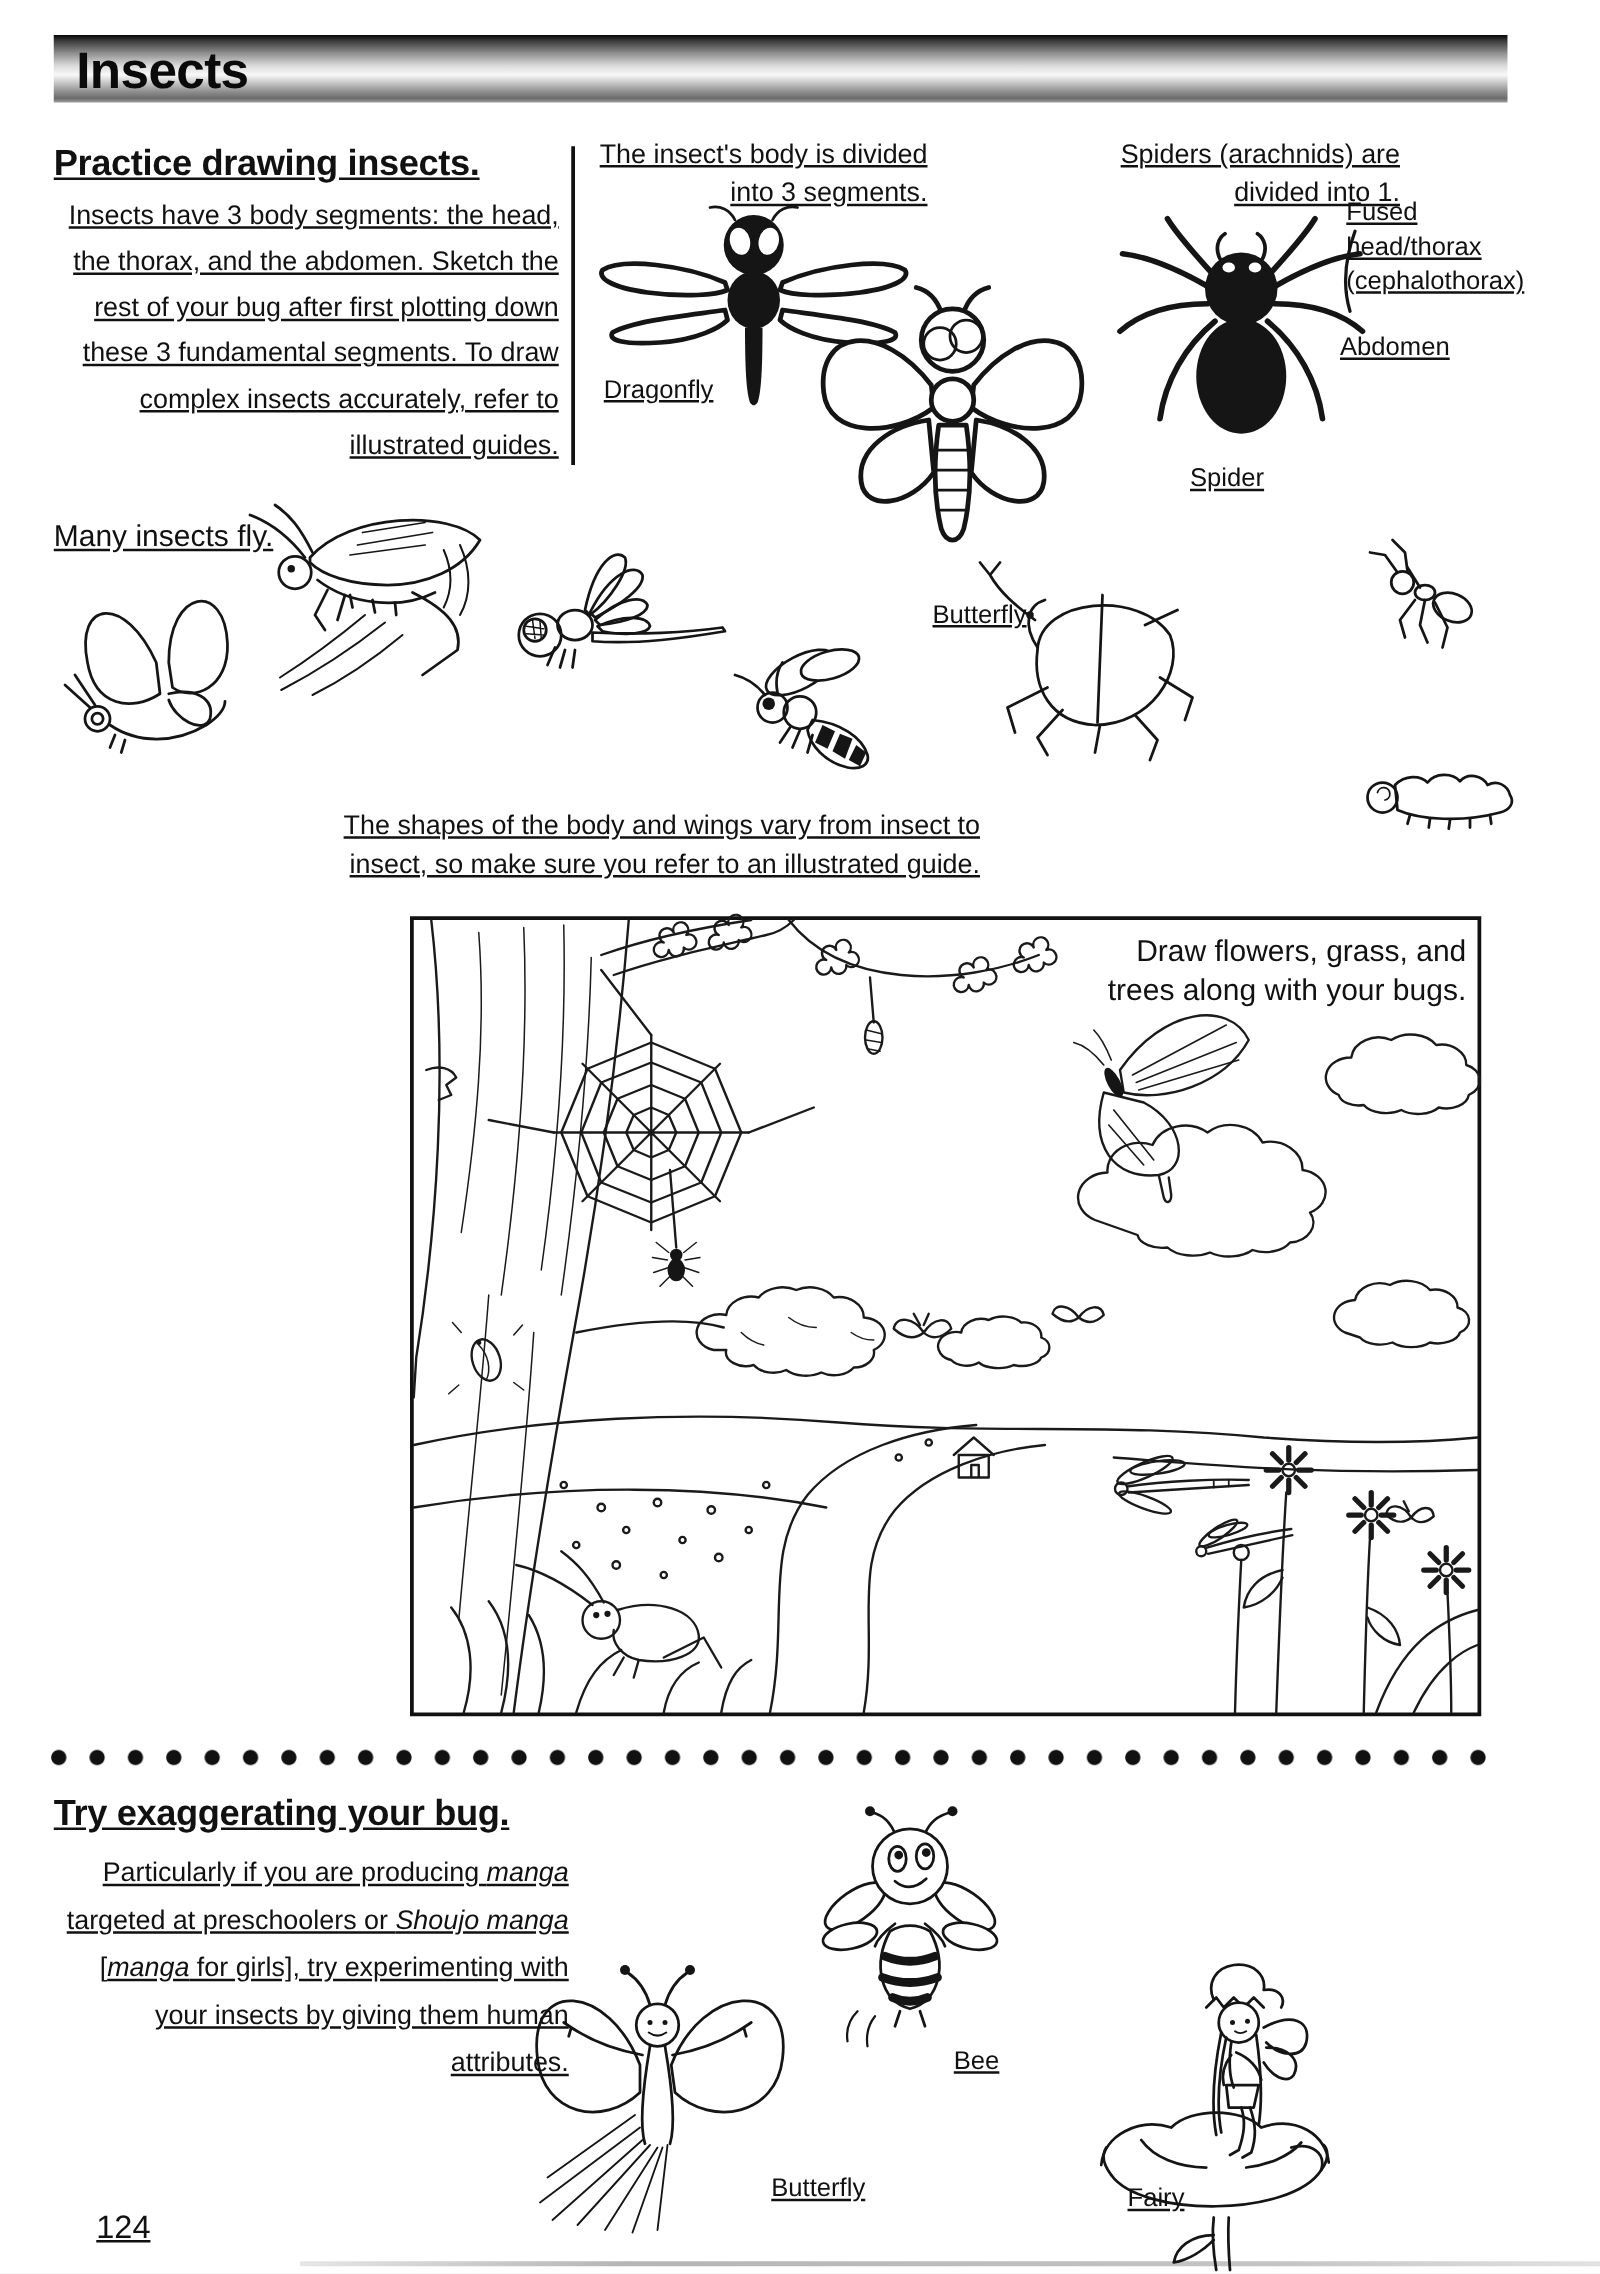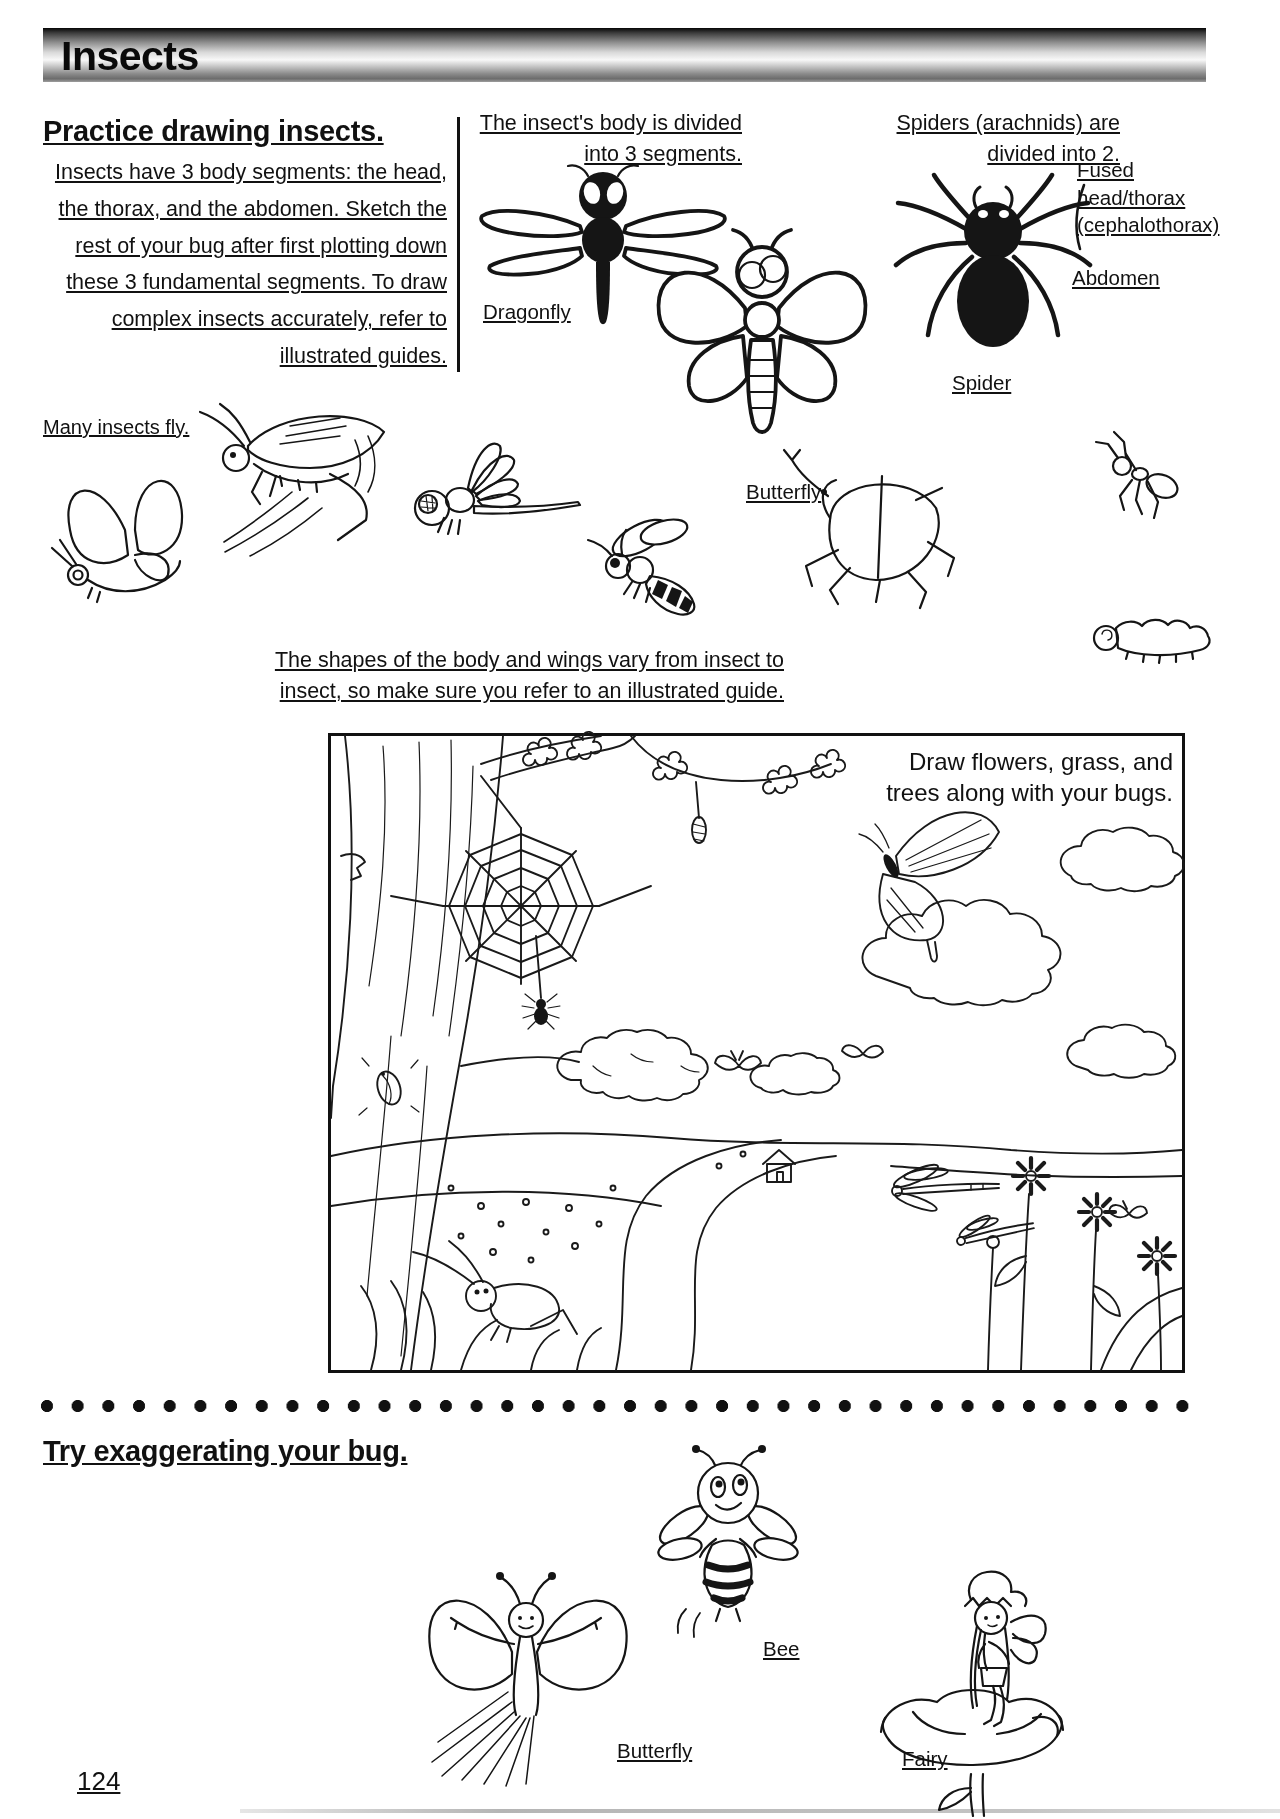--- a/index.html
+++ b/index.html
@@ -10,21 +10,21 @@
   p{margin:0;text-align:right;}
 
   .title-bar{position:absolute;left:43px;top:28px;width:1163px;height:54px;z-index:2;
     background:linear-gradient(180deg,#060606 0%,#3c3c3c 9%,#8f8f8f 27%,#d9d9d9 45%,
                #f8f8f8 59%,#c2c2c2 72%,#8a8a8a 85%,#6c6c6c 94%,#9e9e9e 100%);}
   .title-bar span{display:block;font-size:41px;font-weight:bold;line-height:56px;
     padding-left:18px;letter-spacing:-0.5px;color:#0a0a0a;}
 
   .intro-heading{left:43px;top:115px;}
   .intro-body{left:43px;top:154px;width:404px;font-size:21.5px;line-height:36.8px;}
-  .fly-note{left:43px;top:416px;font-size:20px;}
+  .fly-note{left:43px;top:416px;font-size:24px;}
   .vdivider{position:absolute;left:457px;top:117px;width:3px;height:255px;background:#111;z-index:2;}
 
   .insect-note{left:478px;top:108px;width:264px;font-size:21.5px;line-height:31px;}
   .spider-note{left:892px;top:108px;width:228px;font-size:21.5px;line-height:31px;}
   .lbl{font-size:20.5px;}
   .dragonfly-label{left:483px;top:300px;}
   .butterfly-label{left:746px;top:480px;}
   .spider-label{left:952px;top:371px;}
   .fused-label{left:1077px;top:156px;width:148px;line-height:27.5px;}
   .abdomen-label{left:1072px;top:266px;}
@@ -74,21 +74,21 @@
   <div class="title-bar">
     <span>Insects</span>
   </div>
 
   <h2 class="txt intro-heading">Practice drawing insects.</h2>
   <p class="txt intro-body">Insects have 3 body segments: the head, the thorax, and the abdomen. Sketch the rest of your bug after first plotting down these 3 fundamental segments. To draw complex insects accurately, refer to illustrated guides.</p>
   <p class="txt fly-note">Many insects fly.</p>
   <div class="vdivider"></div>
 
   <p class="txt insect-note">The insect's body is divided into 3 segments.</p>
-  <p class="txt spider-note">Spiders (arachnids) are divided into 2.</p>
+  <p class="txt spider-note">Spiders (arachnids) are divided into 1.</p>
   <span class="txt lbl dragonfly-label">Dragonfly</span>
   <span class="txt lbl butterfly-label">Butterfly</span>
   <span class="txt lbl spider-label">Spider</span>
   <span class="txt lbl fused-label">Fused head/thorax (cephalothorax)</span>
   <span class="txt lbl abdomen-label">Abdomen</span>
 
   <svg class="svg-dragonfly" width="270" height="165" viewBox="0 0 270 165">
     <path class="ink" d="M120,14 C116,6 108,2 100,4"></path>
     <path class="ink" d="M150,14 C154,6 162,2 170,4"></path>
     <circle class="fillink" cx="135" cy="34" r="24"></circle>
@@ -370,20 +370,21 @@
       <g>
         <path class="sc" d="M40,634 C50,600 46,570 30,550 M70,634 C80,596 76,566 60,545 M100,634 C108,600 104,575 92,556"></path>
       </g>
     </svg>
     <p class="scene-caption">Draw flowers, grass, and trees along with your bugs.</p>
   </div>
 
   <div class="dots"></div>
 
   <h2 class="txt exa-heading">Try exaggerating your bug.</h2>
+  <p class="txt exa-body"><span>Particularly if you are producing </span><em>manga</em><span> targeted at preschoolers or </span><em>Shoujo manga</em><span> [</span><em>manga</em><span> for girls], try experimenting with your insects by giving them human attributes.</span></p>
 
   <svg class="svg-bperson" width="250" height="235" viewBox="0 0 250 235">
     <path class="ink" d="M110,100 C85,35 20,30 28,95 C33,140 80,150 110,122 Z"></path>
     <path class="ink" d="M135,100 C160,35 232,30 224,95 C219,140 168,150 138,122 Z"></path>
     <path class="ink" d="M118,52 C114,38 106,30 100,26 M130,52 C134,38 142,30 148,26"></path>
     <circle class="fillink" cx="98" cy="24" r="4"></circle>
       <circle class="fillink" cx="150" cy="24" r="4"></circle>
     <circle class="ink wfill" cx="124" cy="68" r="17"></circle>
     <circle class="fillink" cx="118" cy="66" r="2"></circle>
       <circle class="fillink" cx="130" cy="66" r="2"></circle>

